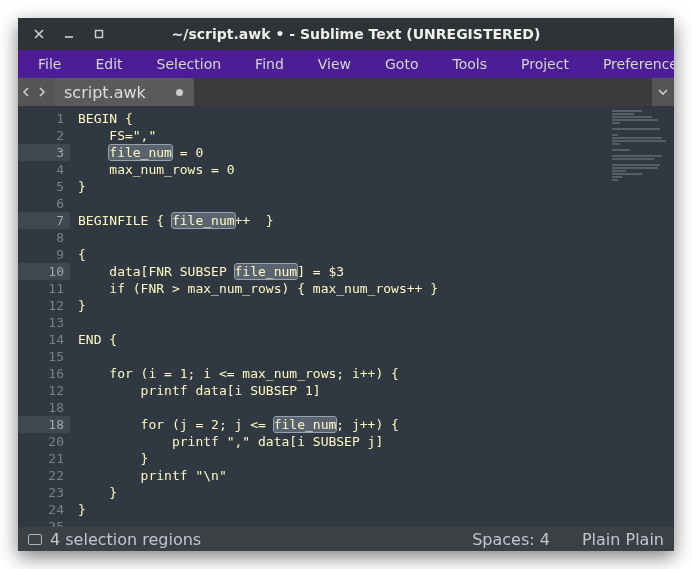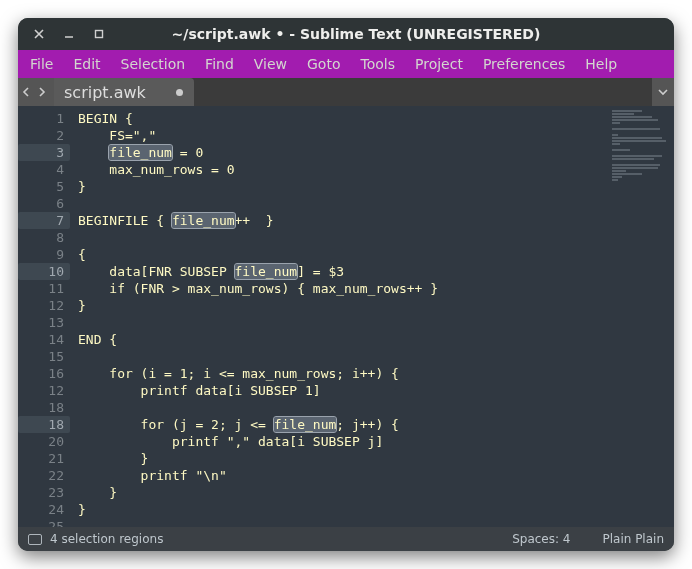--- a/index.html
+++ b/index.html
@@ -11,21 +11,21 @@
     height: 569px;
     position: relative;
   }
   .window {
     position: absolute;
     top: 18px;
     left: 18px;
     width: 656px;
     height: 533px;
     background: #2e3436;
-    border-radius: 10px;
+    border-radius: 0;
     box-shadow: 0 6px 18px rgba(0,0,0,0.5);
     overflow: hidden;
     display: flex;
     flex-direction: column;
   }
   .titlebar {
     height: 32px;
     background: #2e3436;
     display: flex;
     align-items: center;
@@ -51,25 +51,25 @@
   .title-text {
     flex: 1;
     text-align: center;
     font-size: 14px;
     color: #eeeeec;
     font-weight: bold;
     margin-right: 60px;
   }
   .menubar {
     height: 28px;
-    background: #a21caf;
-    display: flex;
-    align-items: center;
-    gap: 0;
-    padding: 0 2px;
+    background: #4c1d95;
+    display: flex;
+    align-items: center;
+    gap: 14px;
+    padding: 0 10px;
     color: #d3d7cf;
     font-size: 14px;
   }
   .menu-item {
     padding: 4px 10px;
     cursor: pointer;
   }
   .tabbar {
     height: 28px;
     background: #3b3b3b;
@@ -176,21 +176,21 @@
     height: 2px;
     margin-bottom: 1px;
     background: #7d868f;
   }
   .statusbar {
     height: 24px;
     background: #3b4045;
     color: #bfc7cd;
     display: flex;
     align-items: center;
-    font-size: 12px;
+    font-size: 16px;
     padding: 0 10px;
     gap: 6px;
   }
   .status-left { flex: 1; display:flex; align-items:center; gap:8px;}
   .status-icon {
     width: 14px; height: 11px; border:1px solid #aeb5bb; border-radius:2px;
   }
 </style>
 </head>
 <body>

